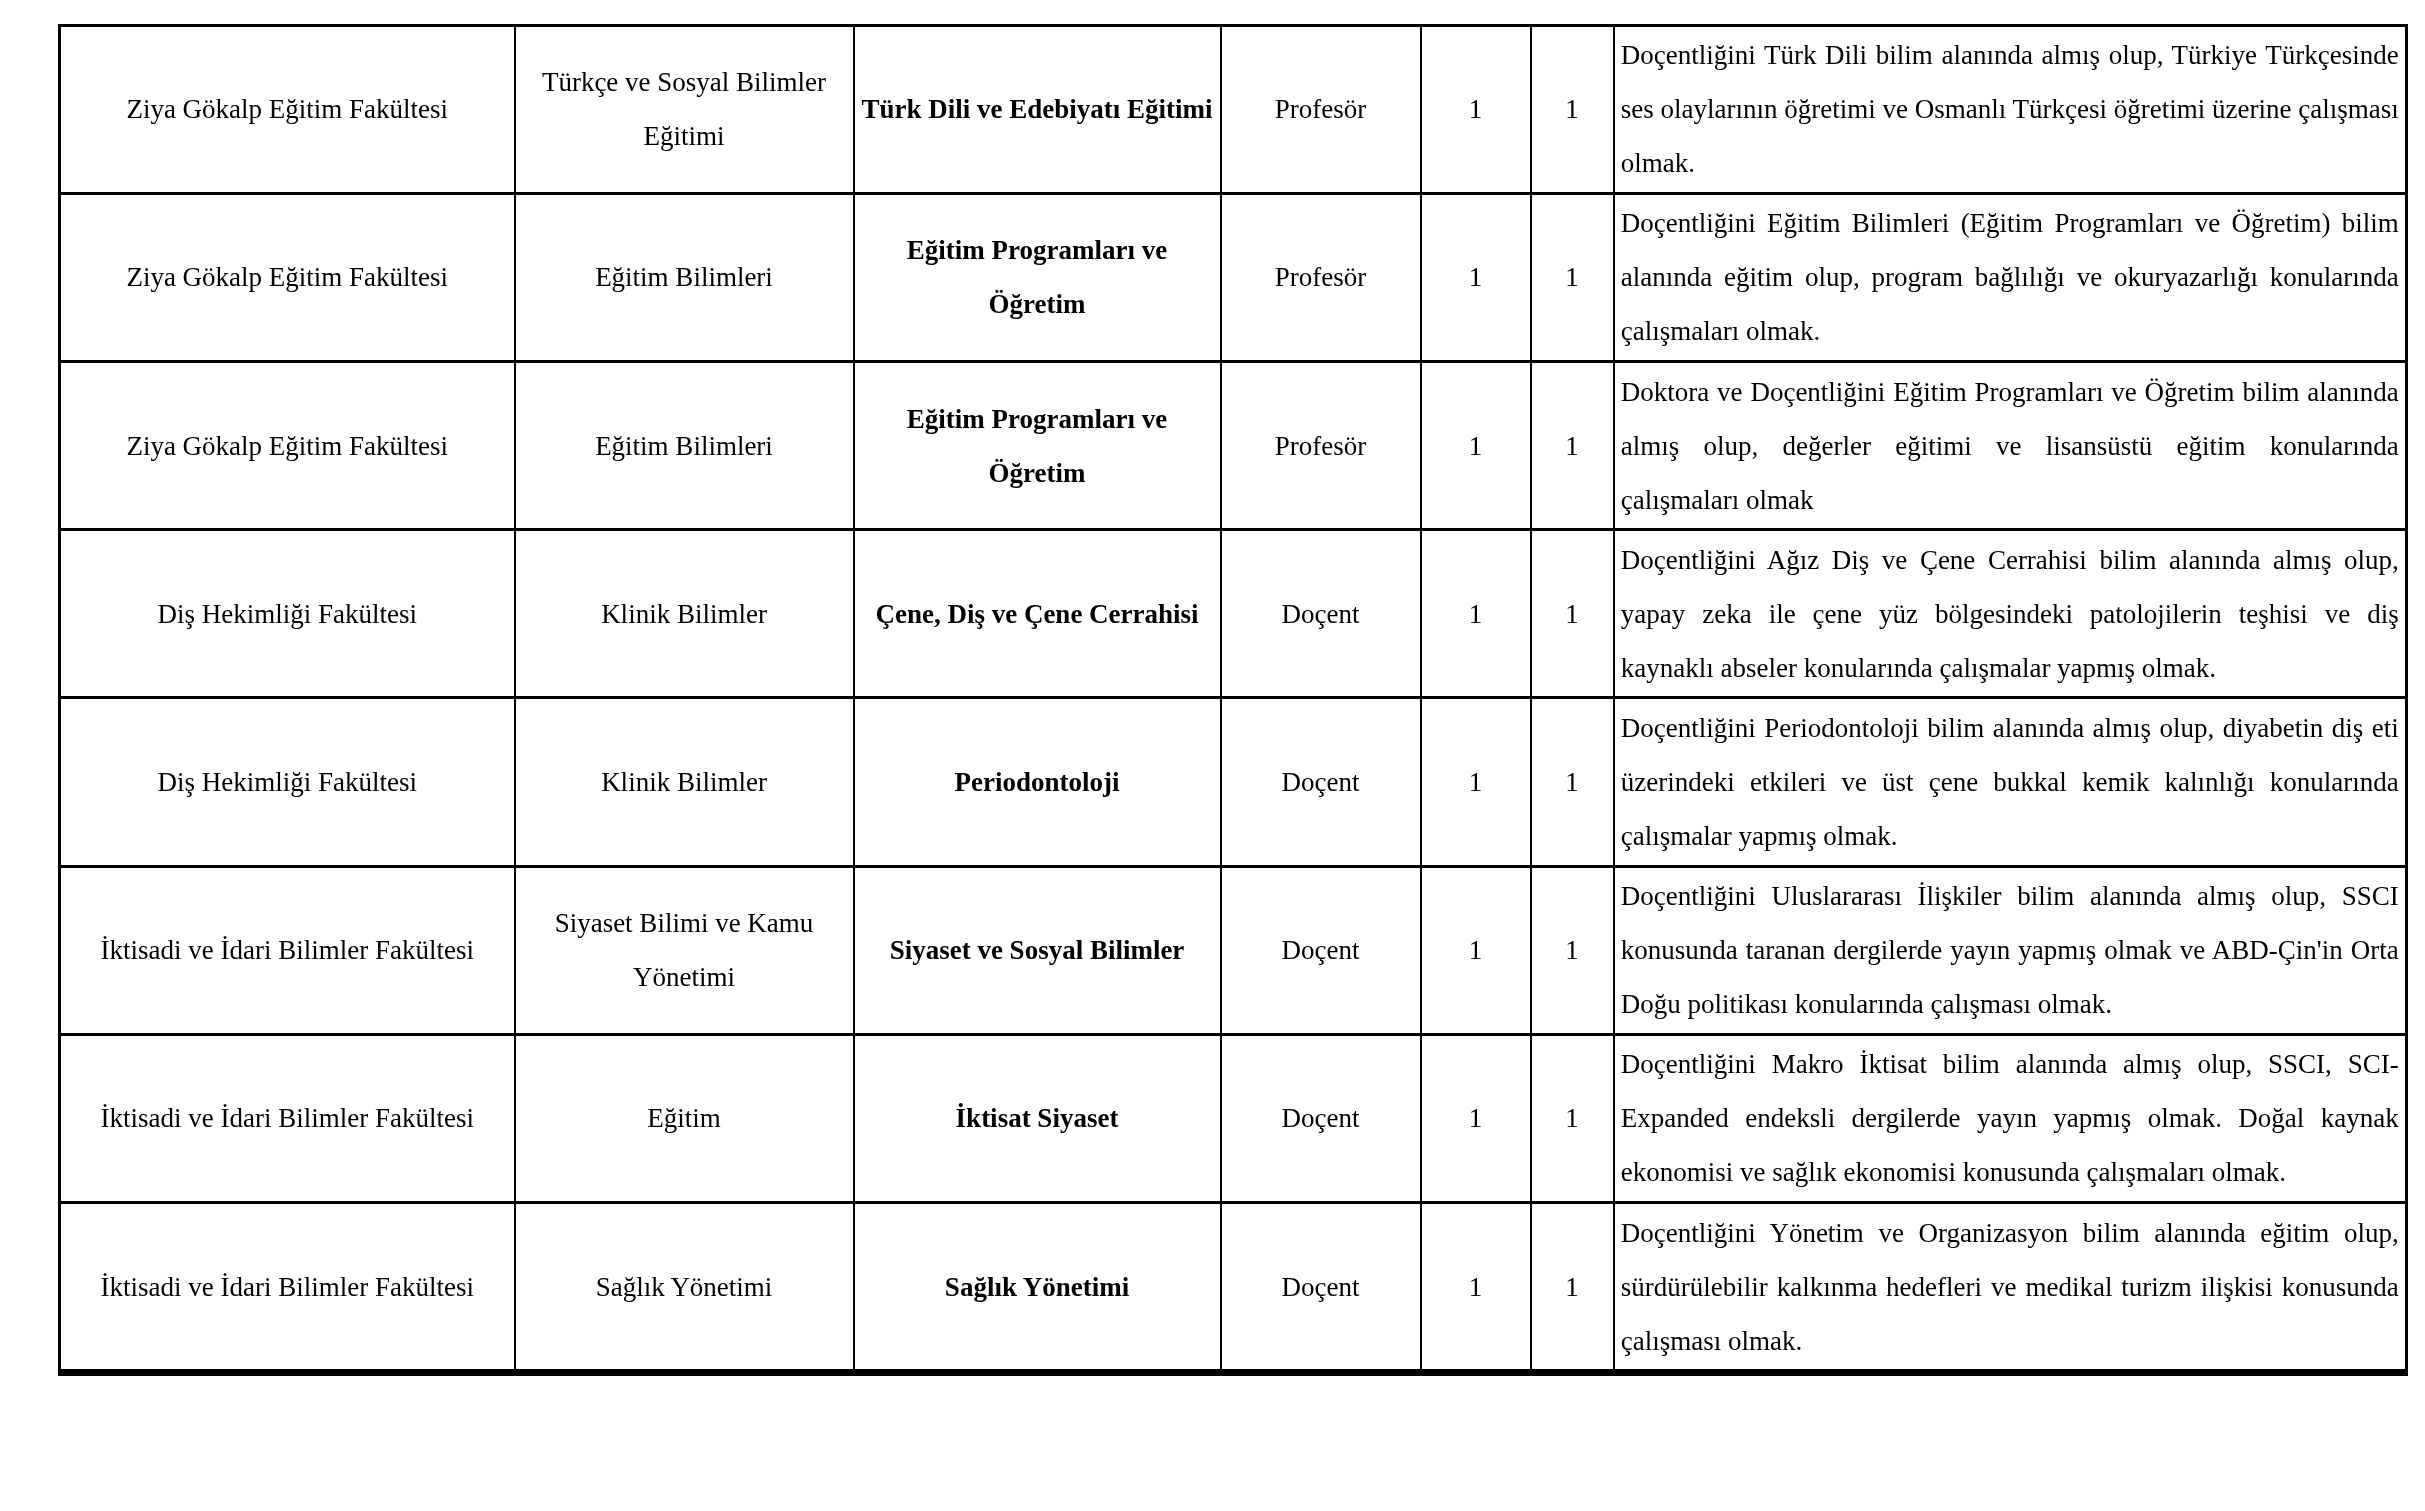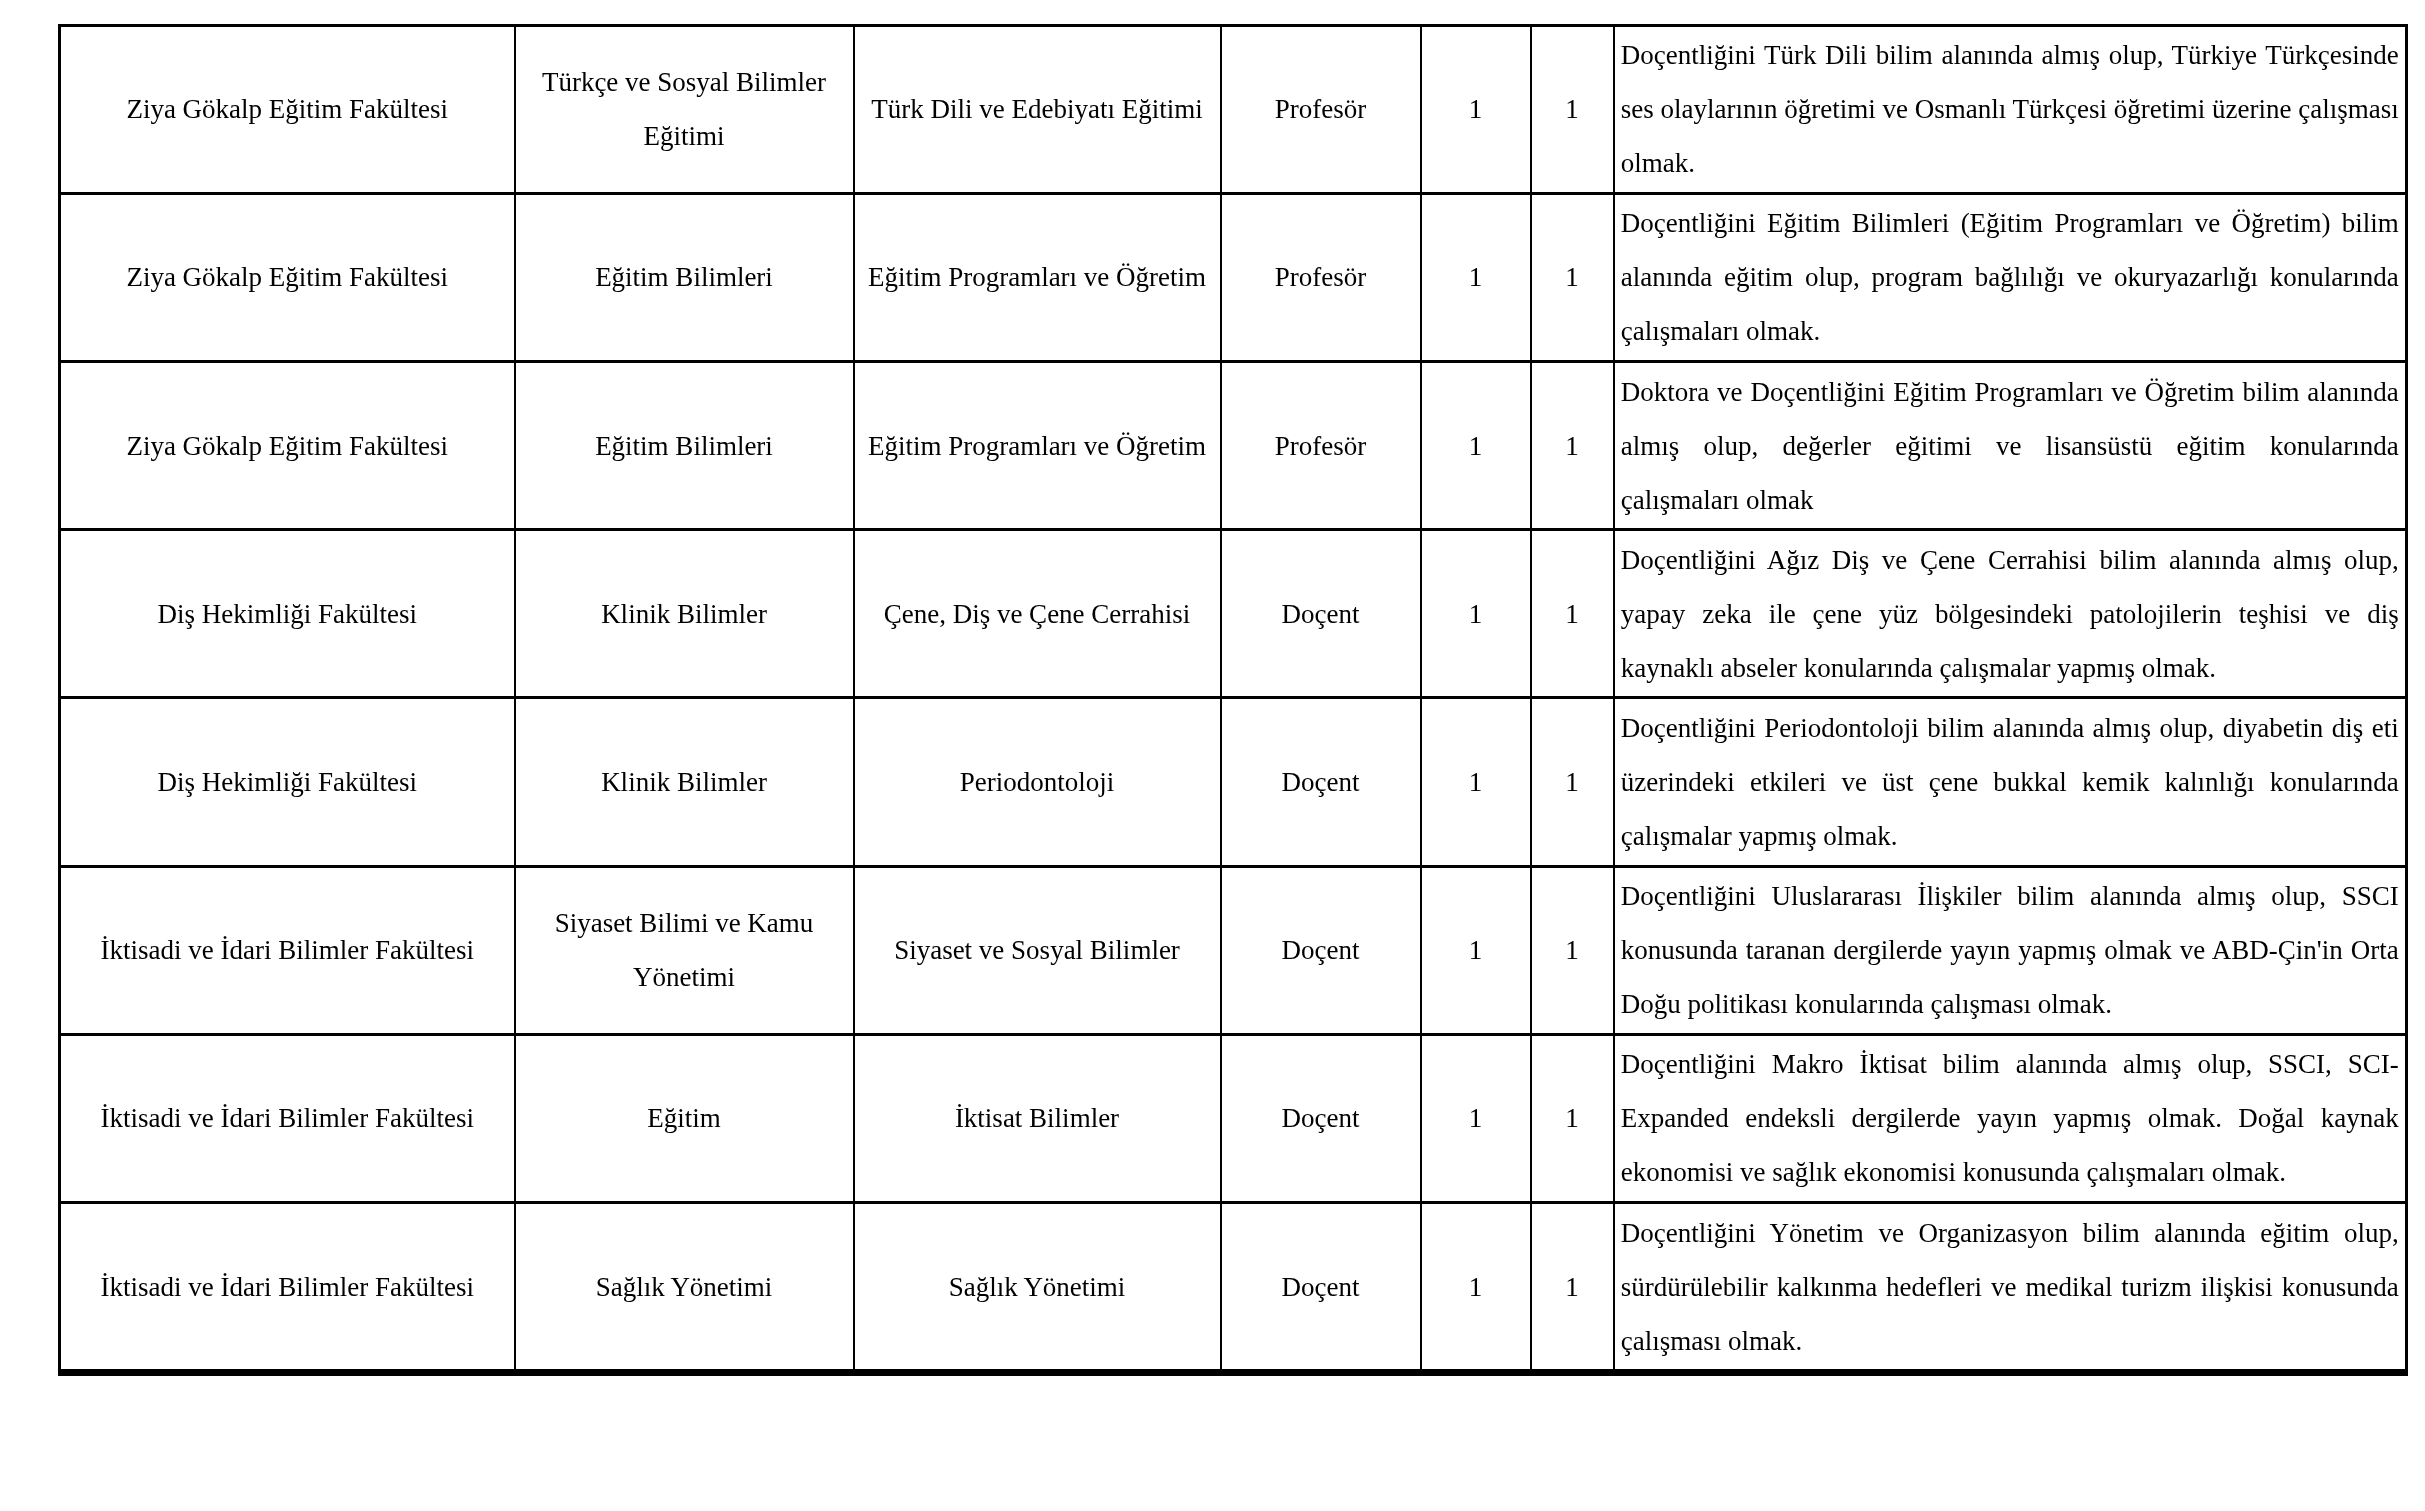--- a/index.html
+++ b/index.html
@@ -35,21 +35,21 @@
     vertical-align: middle;
     font-size: 27px;
     line-height: 2.0;
     padding: 1.6px 6.3px;
     overflow: hidden;
   }
   td.c-faculty, td.c-department, td.c-program, td.c-title, td.c-grade, td.c-count {
     text-align: center;
   }
   td.c-department { padding: 1.6px 3.1px; }
-  td.c-program  { padding: 1.6px 3.1px; }
+  td.c-program  { padding: 1.6px 3.1px; font-weight: bold; }
   td.c-description {
     text-align: justify;
     padding: 1.6px 11px;
     margin-top: 28px;
   }
   col.w-faculty    { width: 455px; }
   col.w-department { width: 339px; }
   col.w-program    { width: 367px; }
   col.w-title      { width: 200px; }
   col.w-grade      { width: 110px; }
@@ -127,21 +127,21 @@
     <td class="c-program">Siyaset ve Sosyal Bilimler</td>
     <td class="c-title">Doçent</td>
     <td class="c-grade">1</td>
     <td class="c-count">1</td>
     <td class="c-description">Doçentliğini Uluslararası İlişkiler bilim alanında almış olup, SSCI konusunda taranan dergilerde yayın yapmış olmak ve ABD-Çin'in Orta Doğu politikası konularında çalışması olmak.</td>
   </tr>
 
   <tr>
     <td class="c-faculty">İktisadi ve İdari Bilimler Fakültesi</td>
     <td class="c-department">Eğitim</td>
-    <td class="c-program">İktisat Bilimler</td>
+    <td class="c-program">İktisat Siyaset</td>
     <td class="c-title">Doçent</td>
     <td class="c-grade">1</td>
     <td class="c-count">1</td>
     <td class="c-description">Doçentliğini Makro İktisat bilim alanında almış olup, SSCI, SCI-Expanded endeksli dergilerde yayın yapmış olmak. Doğal kaynak ekonomisi ve sağlık ekonomisi konusunda çalışmaları olmak.</td>
   </tr>
 
   <tr>
     <td class="c-faculty">İktisadi ve İdari Bilimler Fakültesi</td>
     <td class="c-department">Sağlık Yönetimi</td>
     <td class="c-program">Sağlık Yönetimi</td>

